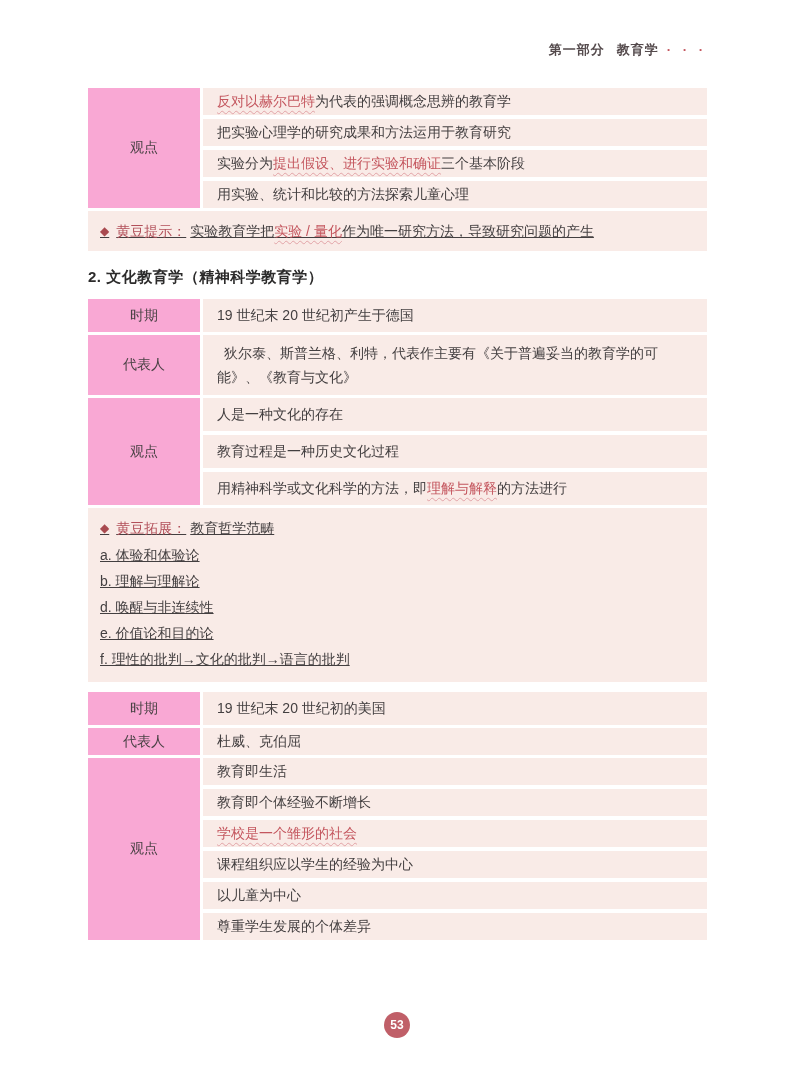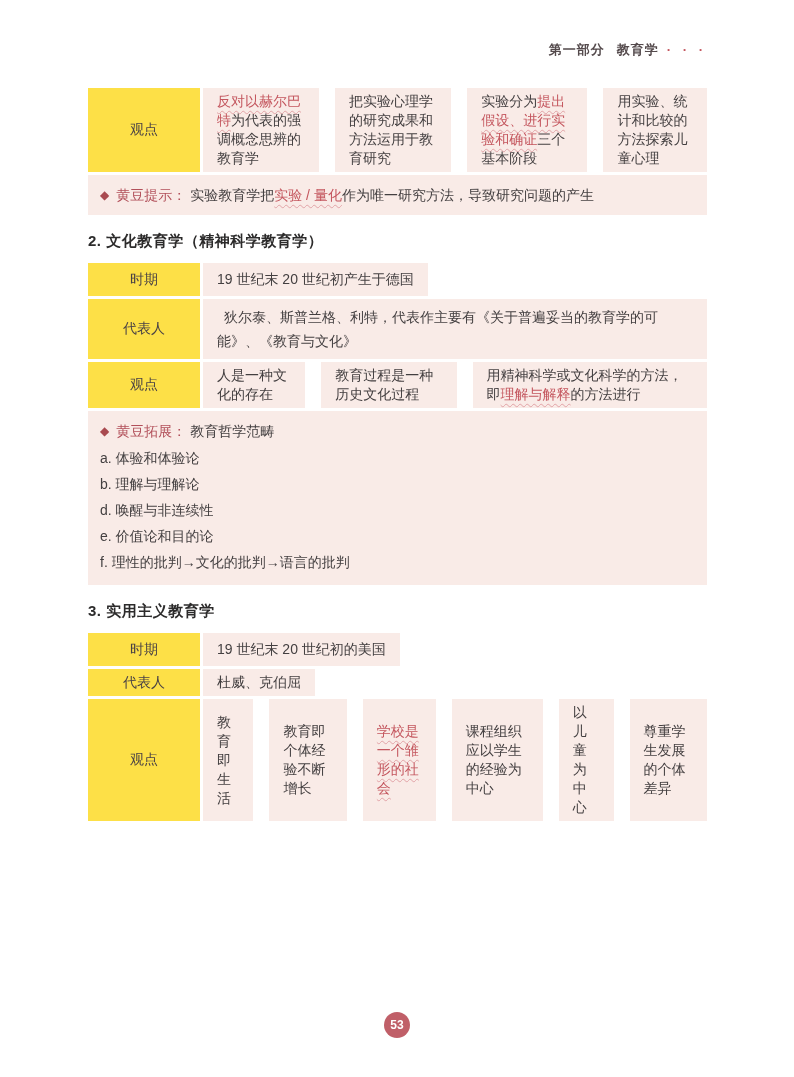--- a/index.html
+++ b/index.html
@@ -16,36 +16,36 @@
     text-align:right; font-size:13px; font-weight:bold;
     color:#544a4c; letter-spacing:1px;
   }
   .page-header .part { margin-right:12px;margin-left:20px; }
   .page-header .dots { color:#c4565e; margin-left:8px; letter-spacing:4px; font-weight:bold; }
   .content { position:absolute; left:88px; top:88px; width:619px; }
 
   .tbl-section { display:flex; margin-bottom:3px; }
   .hcell {
     width:112px; flex-shrink:0; margin-right:3px;
-    background:#fde047; color:#4a4245;
+    background:#f9a8d4; color:#4a4245;
     display:flex; align-items:center; justify-content:center;
     font-size:14px;
   }
-  .rows { flex:1; display:flex; flex-direction:row; gap:16px; }
+  .rows { flex:1; display:flex; flex-direction:column; gap:4px; }
   .row {
     background:#f9ebe7; padding:4px 14px; font-size:14px;
     line-height:19px; min-height:27px;
     display:flex; align-items:center; flex-wrap:wrap;
   }
   .row.tall { min-height:33px; }
   .row.block { display:block; padding:6px 14px; line-height:24px; text-indent:0.5em; }
 
   .note {
     background:#f9ebe7; padding:10px 12px; margin-bottom:10px;
-    font-size:14px; line-height:20px;
+    font-size:14px; line-height:20px;text-decoration:underline;
   }
   .note .diamond { color:#a94a50; font-size:12px; margin-right:7px; vertical-align:1px; }
   .note .note-label { color:#b2505a; margin-right:4px; }
   .note .exp-title { color:#433f40; }
   .exp-items { margin-top:4px; }
   .exp-item { line-height:26px; font-size:14px; color:#433f40; }
 
   .heading {
     font-weight:bold; font-size:15px; color:#2c2b2b;
     margin:17px 0 12px 0; letter-spacing:0.5px;
@@ -138,21 +138,20 @@
     </div>
     <div class="exp-items">
       <div class="exp-item">a. 体验和体验论</div>
       <div class="exp-item">b. 理解与理解论</div>
       <div class="exp-item">d. 唤醒与非连续性</div>
       <div class="exp-item">e. 价值论和目的论</div>
       <div class="exp-item">f. 理性的批判→文化的批判→语言的批判</div>
     </div>
   </div>
 
-  <div class="heading">3. 实用主义教育学</div>
 
   <div class="tbl-section">
     <div class="hcell">时期</div>
     <div class="rows">
       <div class="row tall">
         <span>19 世纪末 20 世纪初的美国</span>
       </div>
     </div>
   </div>
   <div class="tbl-section">

